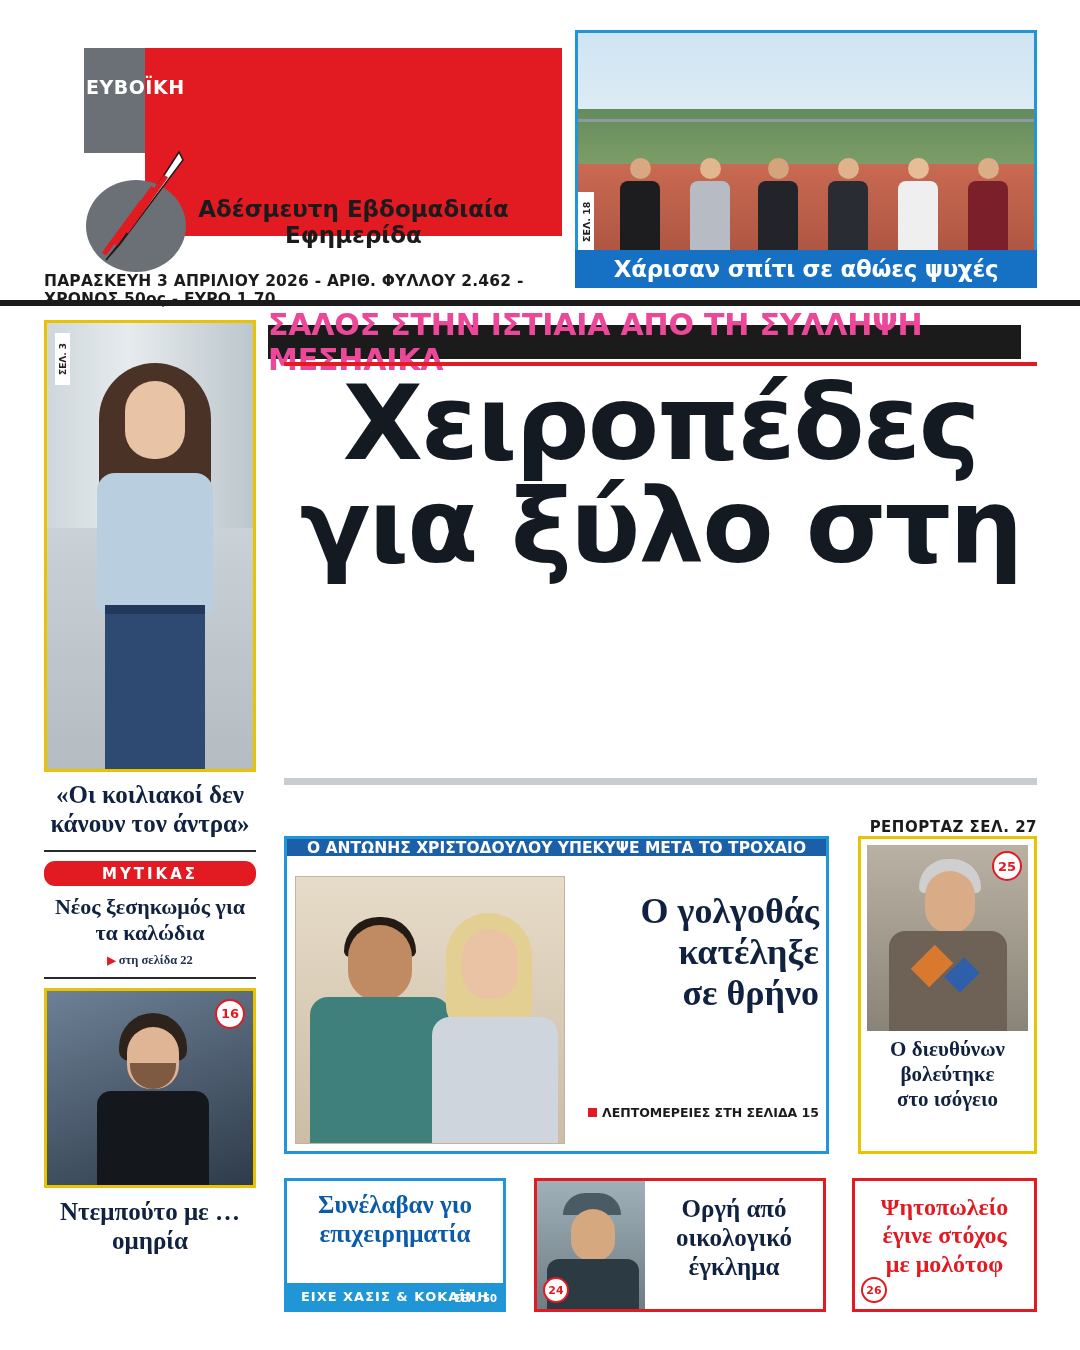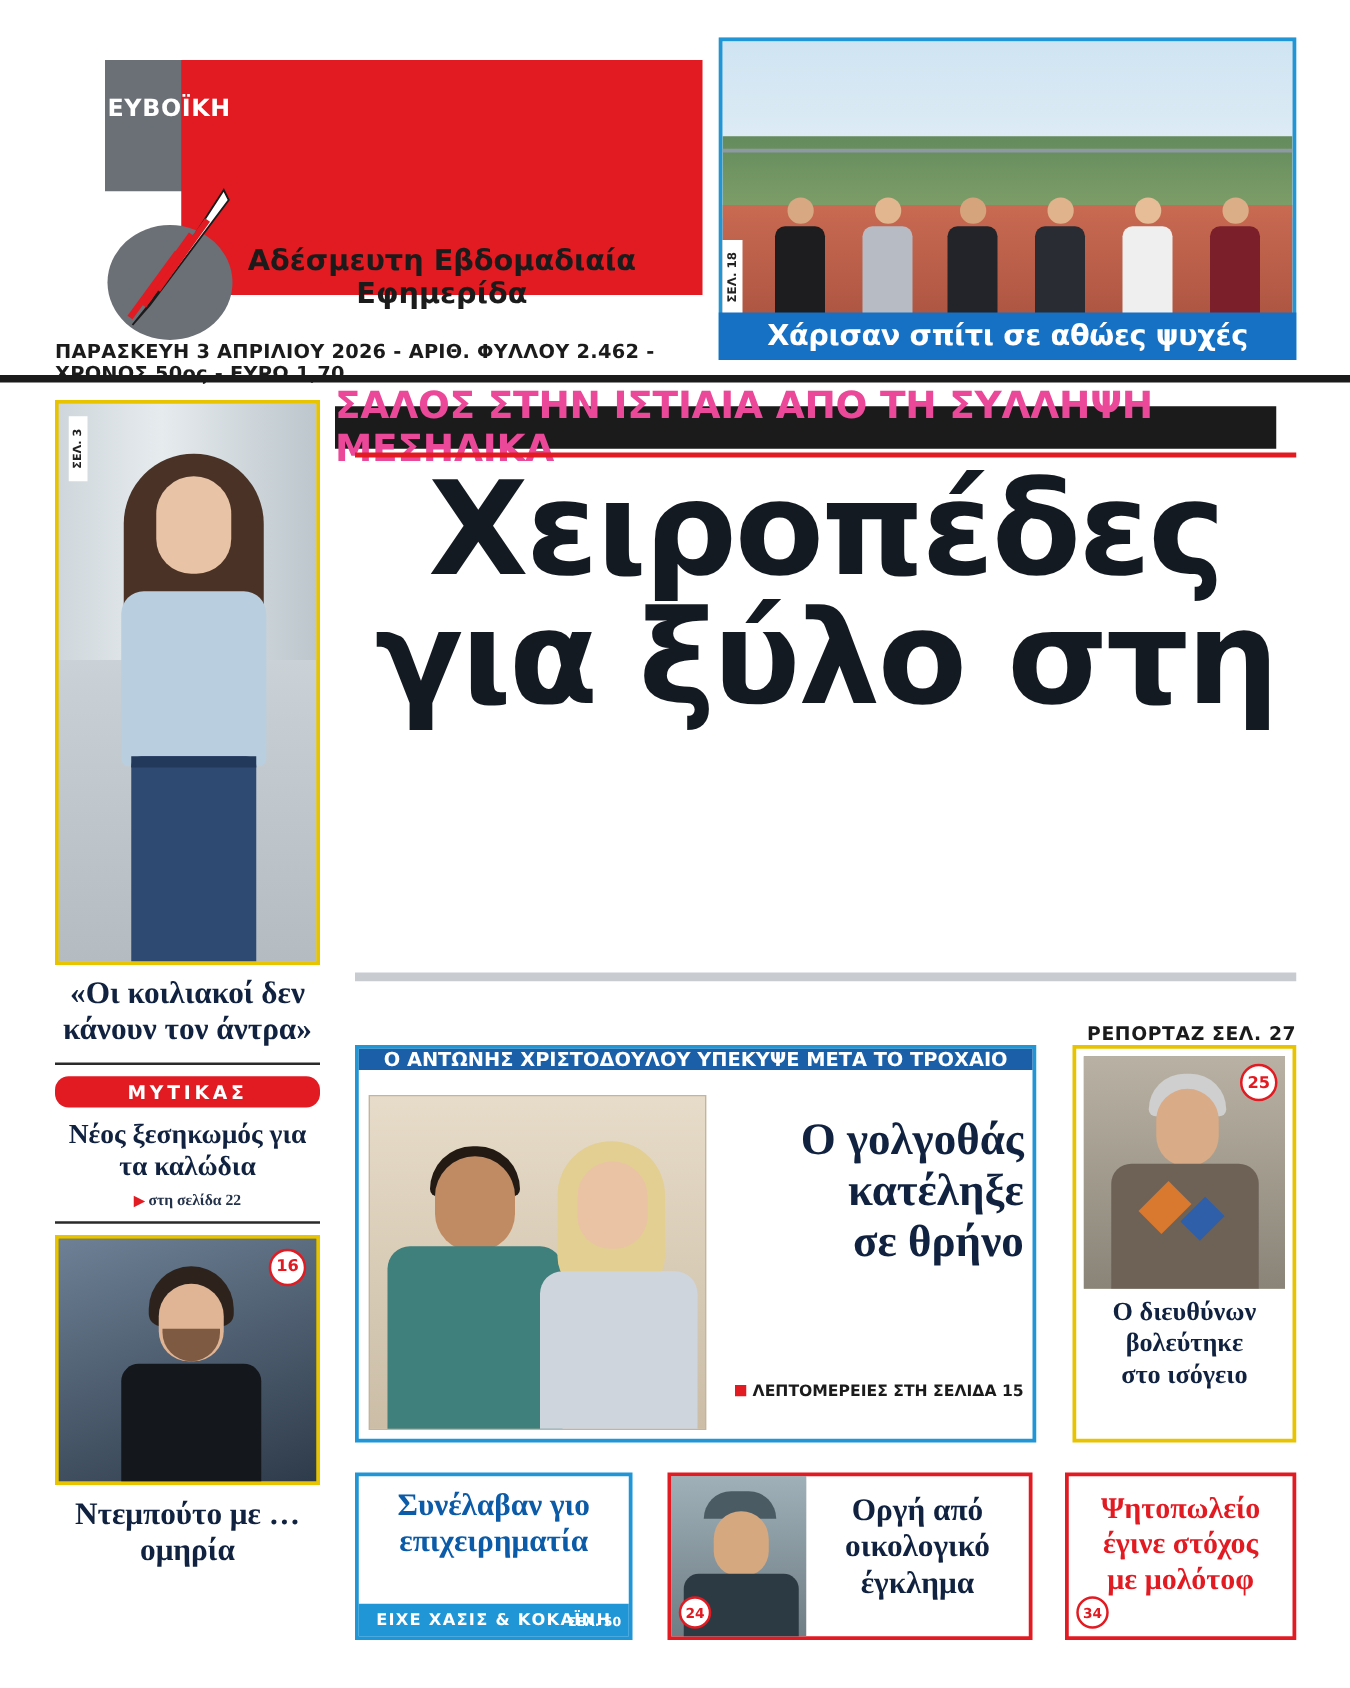--- a/index.html
+++ b/index.html
@@ -265,16 +265,16 @@
       <div>έγκλημα</div>
     </div>
   </div>
 
   <div class="b3">
     <div class="b3-head">
       <div>Ψητοπωλείο</div>
       <div>έγινε στόχος</div>
       <div>με μολότοφ</div>
     </div>
-    <div class="badge-sm" style="left:6px;bottom:6px;">34</div>
+    <div class="badge-sm" style="left:6px;bottom:6px;">26</div>
   </div>
 
 </div>
 
 </body></html>

